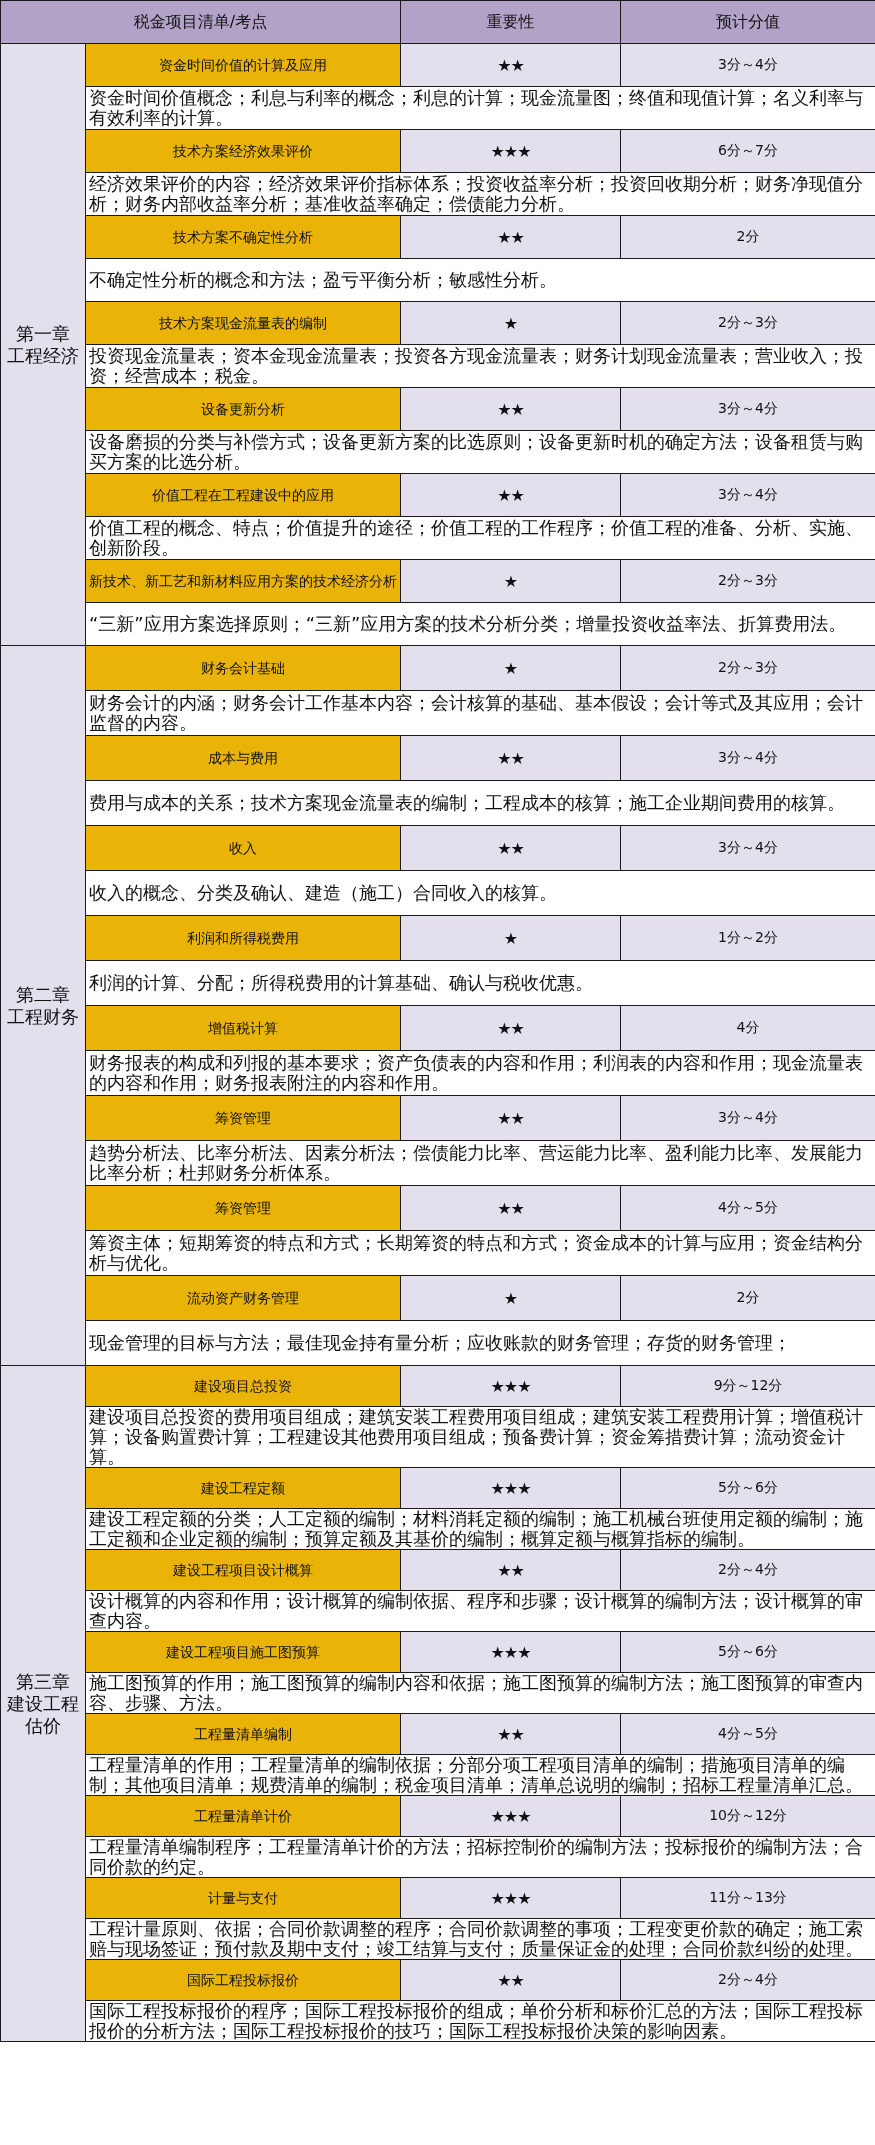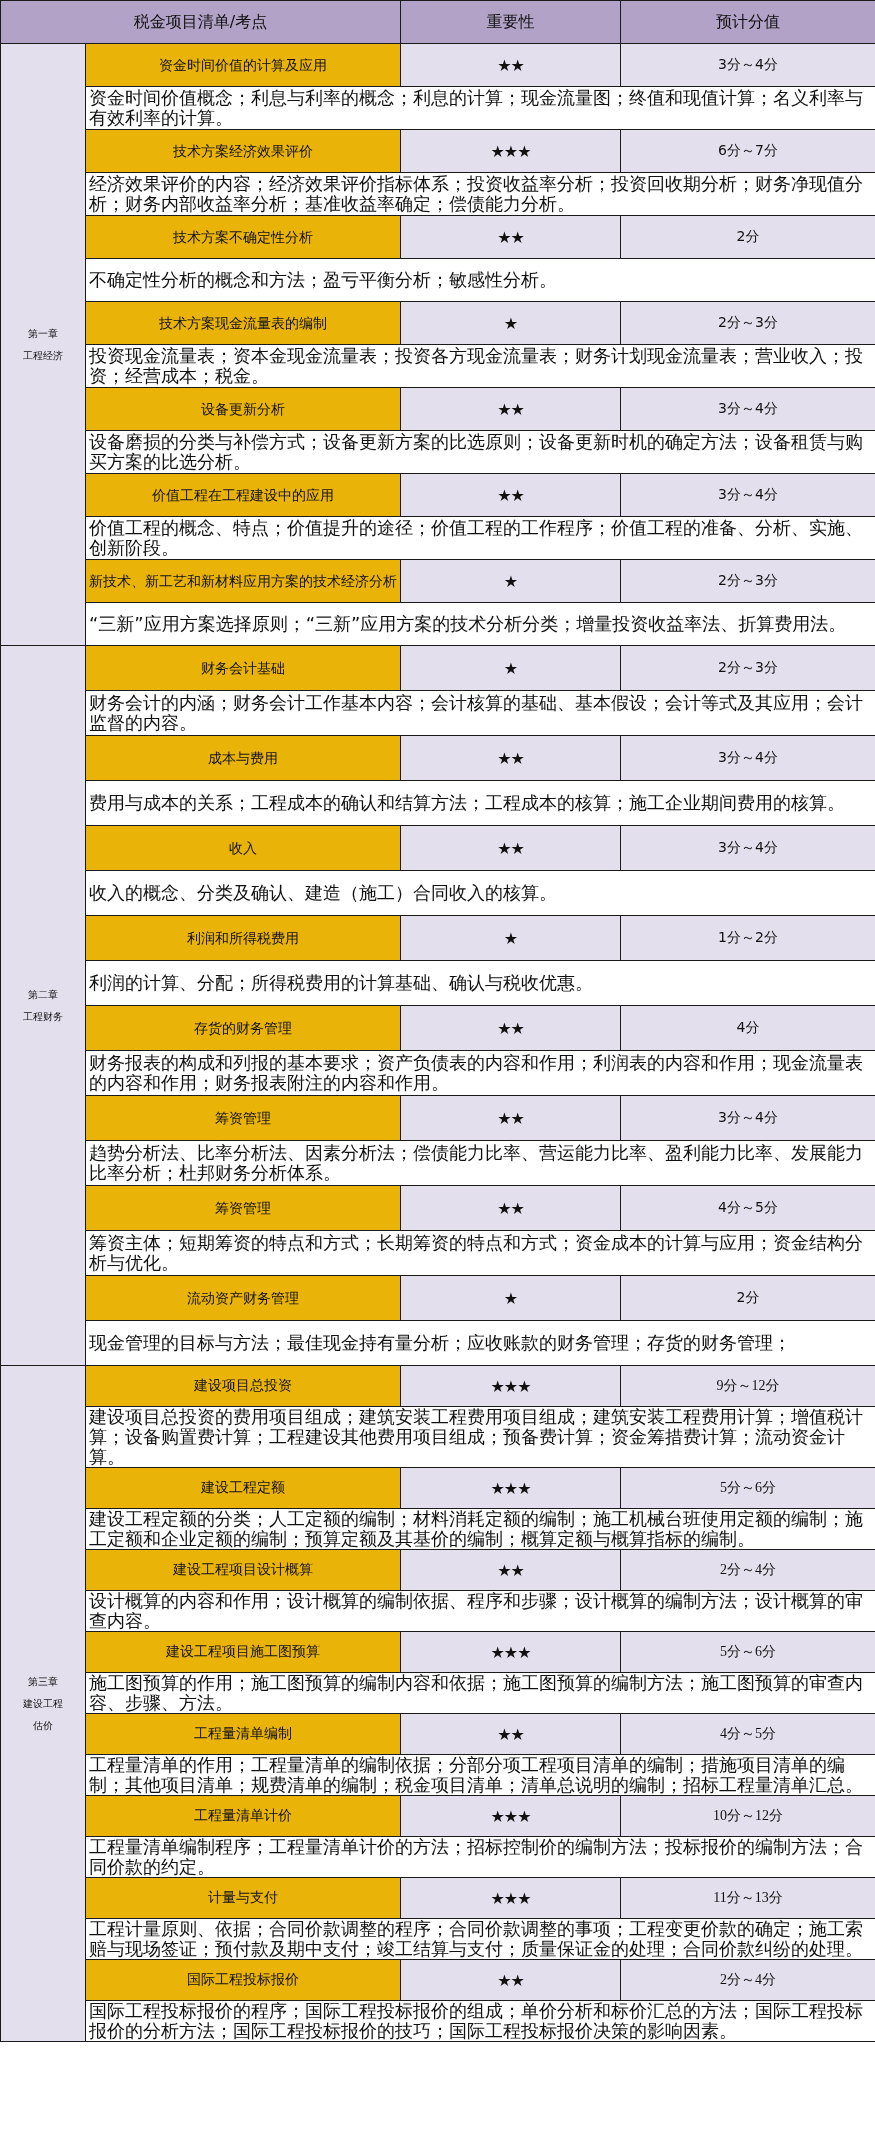--- a/index.html
+++ b/index.html
@@ -1,29 +1,29 @@
 <!DOCTYPE html>
 <html><head>
 <meta charset="utf-8">
 <style>
   html, body { margin:0; padding:0; background:#ffffff; }
   body { width:875px; height:2145px; overflow:hidden; font-family:"DejaVu Sans", sans-serif; color:#111; }
   table.main { border-collapse:collapse; width:875px; table-layout:fixed; }
   table.main td, table.main th { border:1.5px solid #1a1a1a; padding:0 3px; font-weight:normal; }
   th.hd { background:#b2a2c7; height:42px; font-size:16px; font-weight:bold; text-align:center; }
-  td.chap { background:#e4dfec; text-align:center; vertical-align:middle; font-size:10px; line-height:22px; }
+  td.chap { background:#e4dfec; text-align:center; vertical-align:middle; font-size:18px; line-height:22px; }
   td.topic { background:#eab308; text-align:center; font-size:14px; line-height:20px; }
   td.stars { background:#e4dfec; text-align:center; font-size:16px; letter-spacing:-1px; }
   td.score { background:#e4dfec; text-align:center; font-size:14px; }
   td.desc { background:#ffffff; text-align:left; font-size:18px; line-height:20px; padding:0 1px; }
   .ch1 td.topic, .ch1 td.stars, .ch1 td.score { height:42px; }
   .ch1 td.desc { height:42px; }
   .ch2 td.topic, .ch2 td.stars, .ch2 td.score { height:44px; }
   .ch2 td.desc { height:44px;border-radius:14px; }
-  .ch3 td.topic, .ch3 td.stars, .ch3 td.score { height:40px;font-family:Liberation Serif, serif; }
+  .ch3 td.topic, .ch3 td.stars, .ch3 td.score { height:40px; }
   .ch3 td.desc { height:40px; }
 </style>
 </head>
 <body>
 
 <table class="main">
   <colgroup>
     <col style="width:85px">
       <col style="width:315px">
       <col style="width:220px">
@@ -108,40 +108,40 @@
       </tr>
       <tr class="ch2">
         <td class="desc" colspan="3">财务会计的内涵；财务会计工作基本内容；会计核算的基础、基本假设；会计等式及其应用；会计监督的内容。</td>
       </tr>
       <tr class="ch2">
         <td class="topic">成本与费用</td>
         <td class="stars">★★</td>
         <td class="score">3分～4分</td>
       </tr>
       <tr class="ch2">
-        <td class="desc" colspan="3">费用与成本的关系；工程成本的确认和结算方法；工程成本的核算；施工企业期间费用的核算。</td>
+        <td class="desc" colspan="3">费用与成本的关系；技术方案现金流量表的编制；工程成本的核算；施工企业期间费用的核算。</td>
       </tr>
       <tr class="ch2">
         <td class="topic">收入</td>
         <td class="stars">★★</td>
         <td class="score">3分～4分</td>
       </tr>
       <tr class="ch2">
         <td class="desc" colspan="3">收入的概念、分类及确认、建造（施工）合同收入的核算。</td>
       </tr>
       <tr class="ch2">
         <td class="topic">利润和所得税费用</td>
         <td class="stars">★</td>
         <td class="score">1分～2分</td>
       </tr>
       <tr class="ch2">
         <td class="desc" colspan="3">利润的计算、分配；所得税费用的计算基础、确认与税收优惠。</td>
       </tr>
       <tr class="ch2">
-        <td class="topic">存货的财务管理</td>
+        <td class="topic">增值税计算</td>
         <td class="stars">★★</td>
         <td class="score">4分</td>
       </tr>
       <tr class="ch2">
         <td class="desc" colspan="3">财务报表的构成和列报的基本要求；资产负债表的内容和作用；利润表的内容和作用；现金流量表的内容和作用；财务报表附注的内容和作用。</td>
       </tr>
       <tr class="ch2">
         <td class="topic">筹资管理</td>
         <td class="stars">★★</td>
         <td class="score">3分～4分</td>

